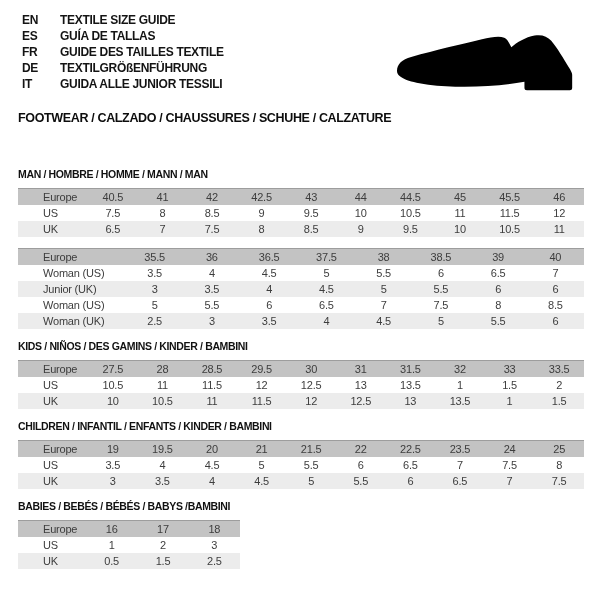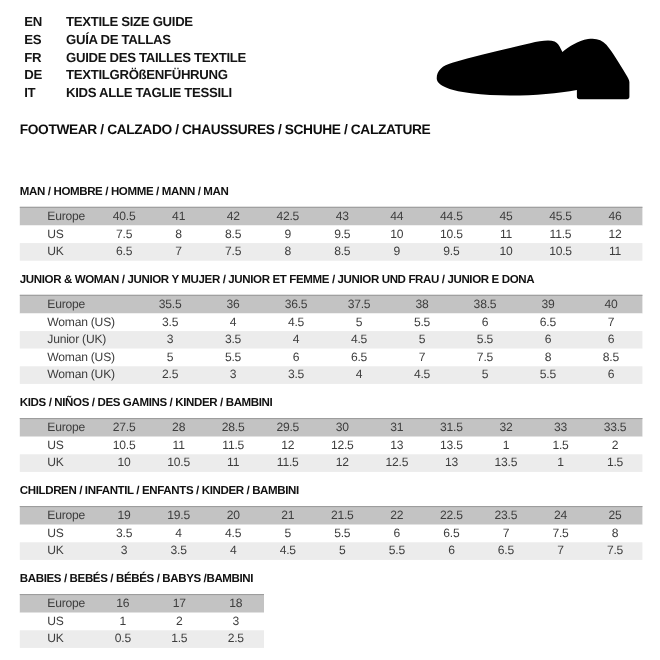--- a/index.html
+++ b/index.html
@@ -77,21 +77,21 @@
     <div class="lang-row">
       <span class="lang-code">FR</span>
       <span class="lang-label">GUIDE DES TAILLES TEXTILE</span>
     </div>
     <div class="lang-row">
       <span class="lang-code">DE</span>
       <span class="lang-label">TEXTILGRÖßENFÜHRUNG</span>
     </div>
     <div class="lang-row">
       <span class="lang-code">IT</span>
-      <span class="lang-label">KIDS ALLE TAGLIE TESSILI</span>
+      <span class="lang-label">GUIDA ALLE JUNIOR TESSILI</span>
     </div>
   </div>
 
   <div class="shoe-wrap">
     <svg viewBox="0 0 176 62" xmlns="http://www.w3.org/2000/svg" aria-hidden="true">
       <path fill="#000000" d="M1 40
         C1 33 6 28.5 15 26
         C40 19 64 13.5 85 8.5
         C94 6.5 102 5.2 107 7
         C109.5 8 111 10.5 112.5 13.5
@@ -151,21 +151,20 @@
             <span class="t-cell">8.5</span>
             <span class="t-cell">9</span>
             <span class="t-cell">9.5</span>
             <span class="t-cell">10</span>
             <span class="t-cell">10.5</span>
             <span class="t-cell">11</span>
           </div>
         </div>
       </section>
       <section class="table-block">
-        <h2 class="table-title">JUNIOR &amp; WOMAN / JUNIOR Y MUJER / JUNIOR ET FEMME / JUNIOR UND FRAU / JUNIOR E DONA</h2>
         <div class="size-table cols-8">
           <div class="t-row header">
             <span class="t-label">Europe</span>
             <span class="t-cell">35.5</span>
             <span class="t-cell">36</span>
             <span class="t-cell">36.5</span>
             <span class="t-cell">37.5</span>
             <span class="t-cell">38</span>
             <span class="t-cell">38.5</span>
             <span class="t-cell">39</span>

